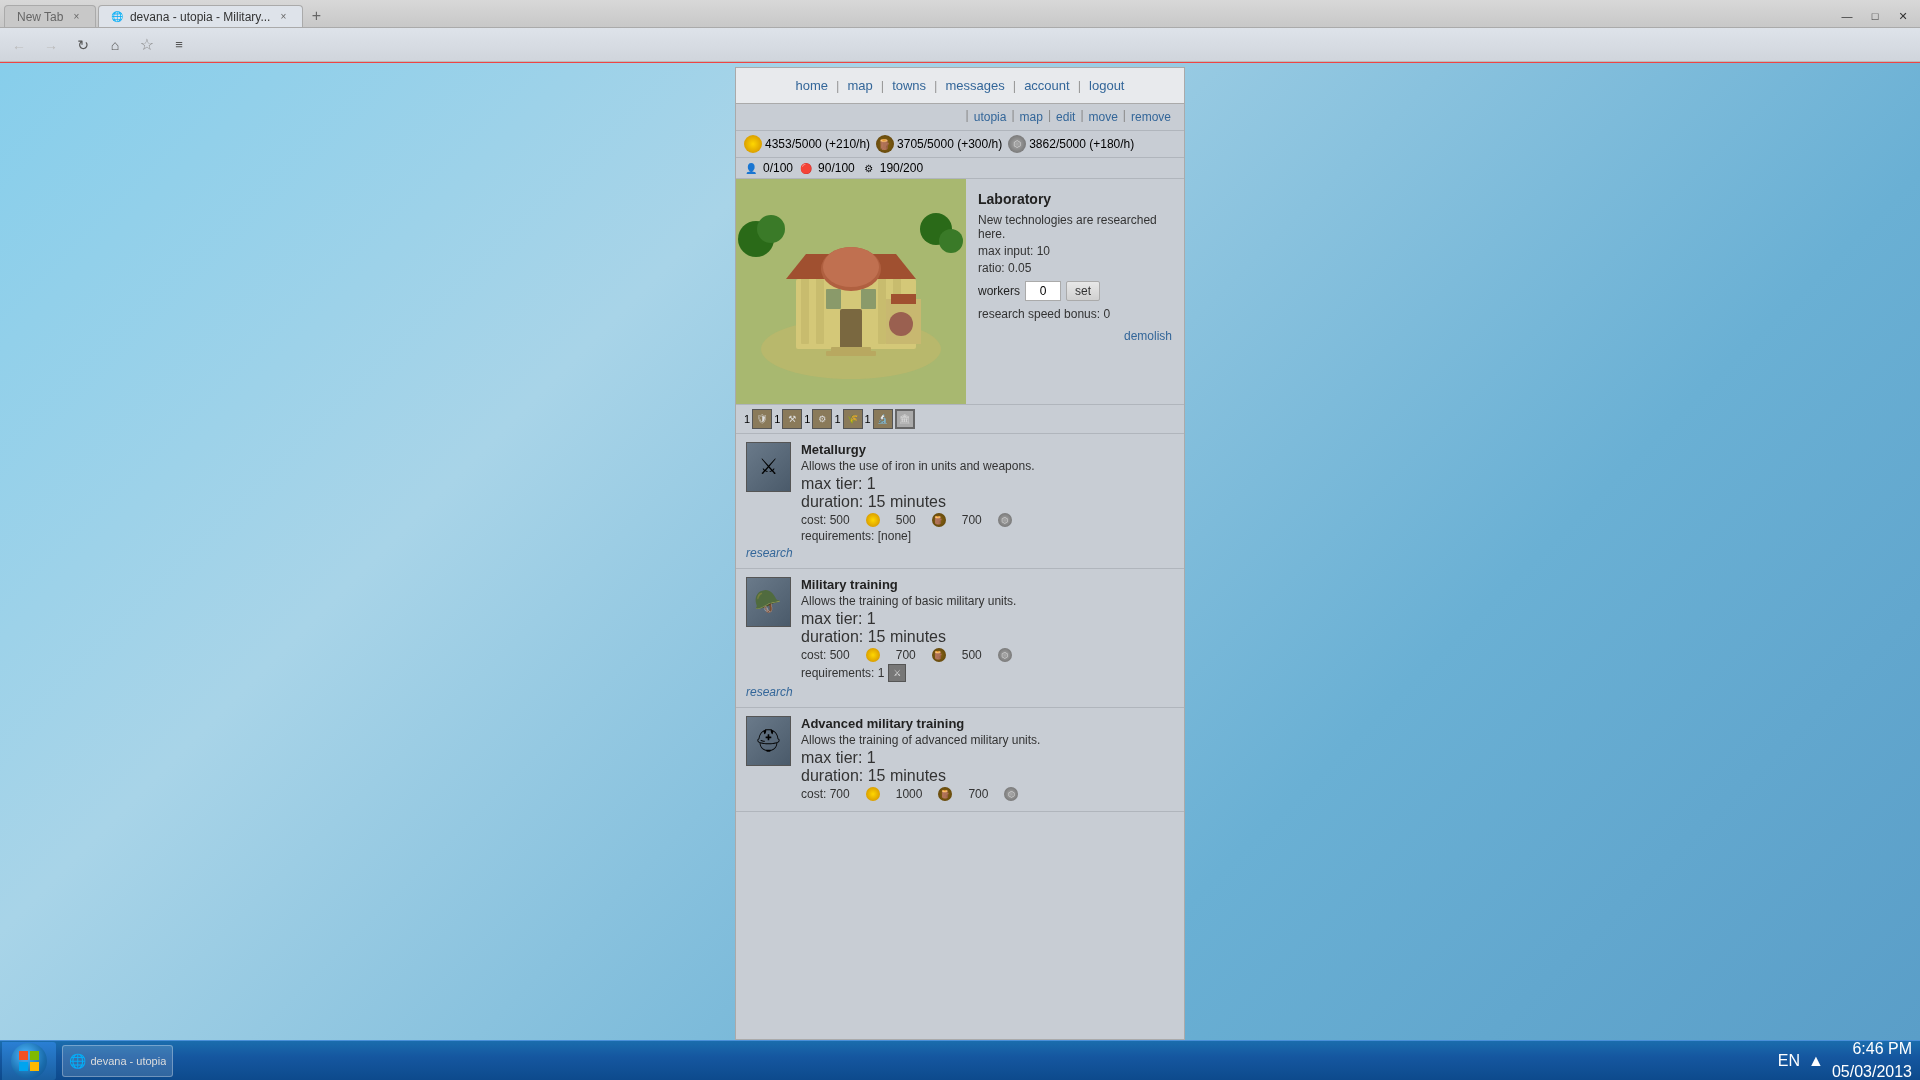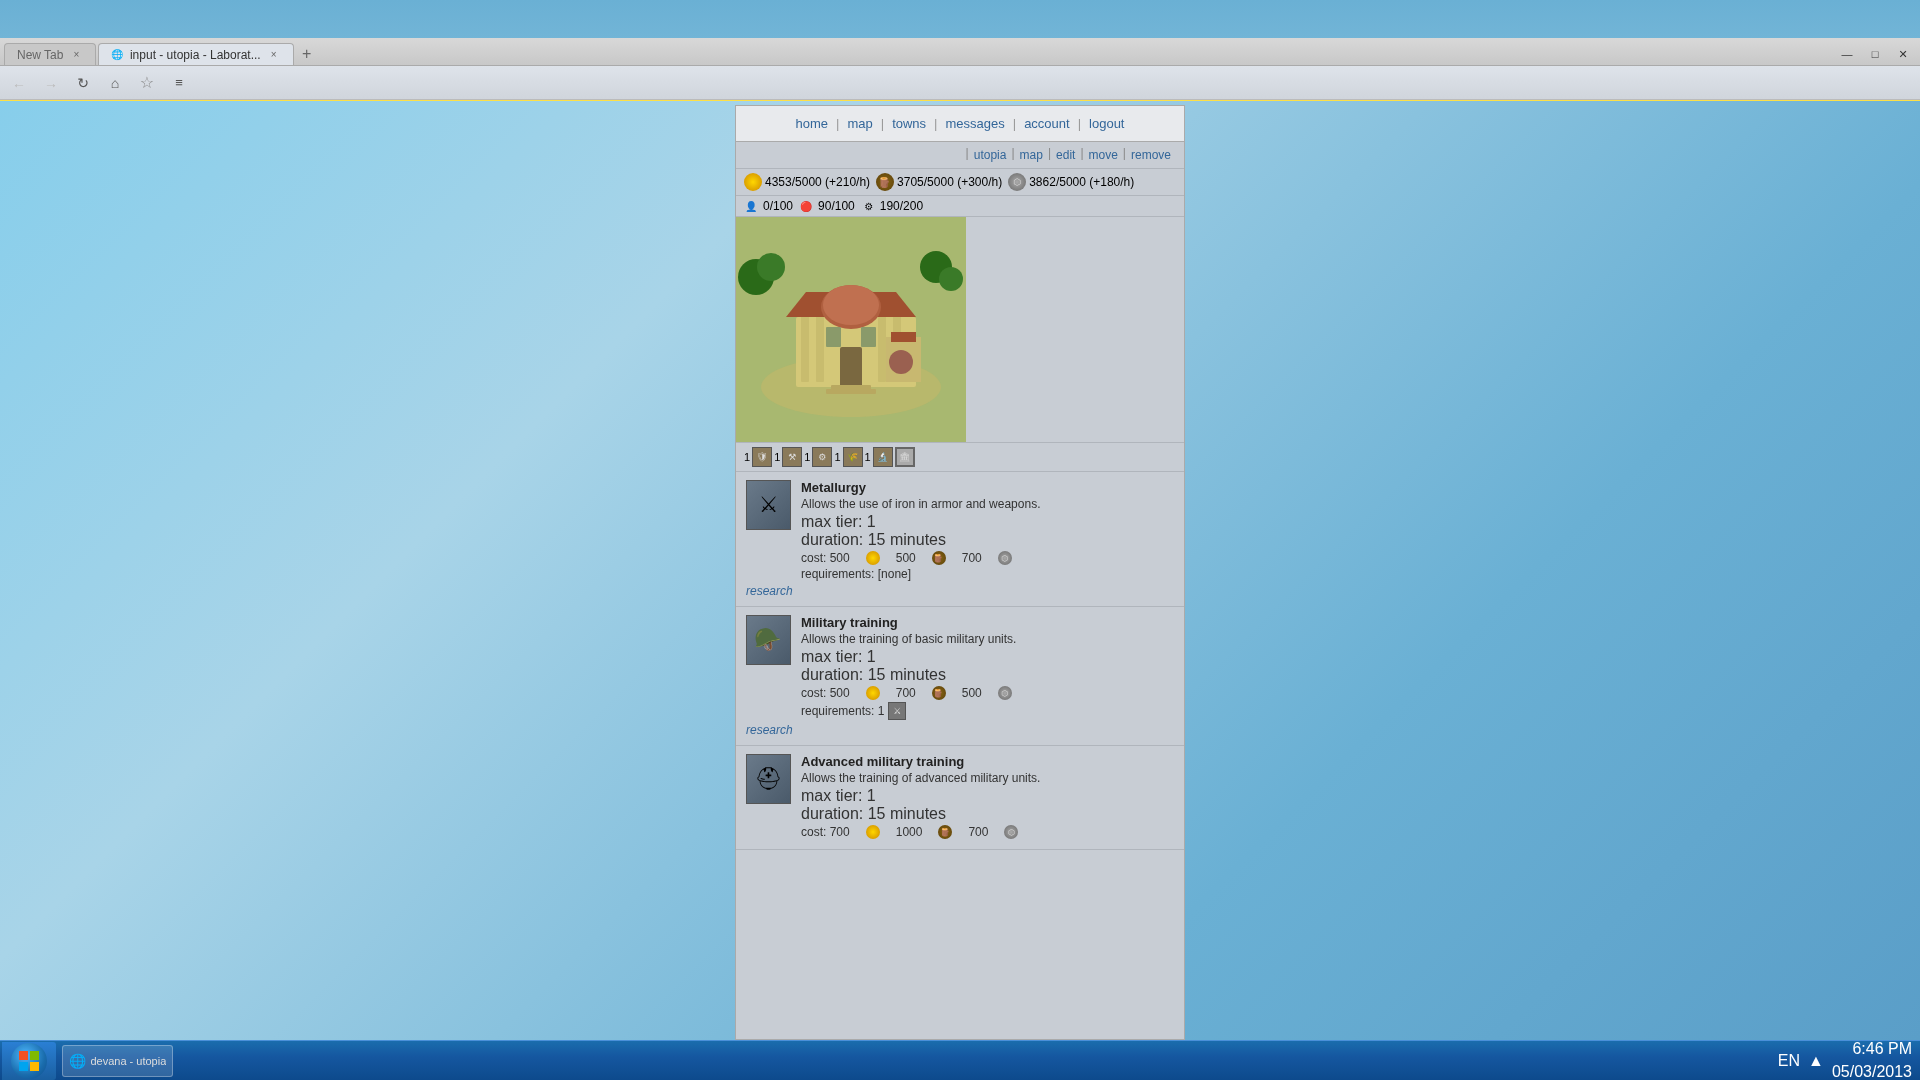--- a/index.html
+++ b/index.html
@@ -106,22 +106,21 @@
     .taskbar-clock {
       text-align: right;
       line-height: 1.4;
     }
 
     
     .chrome-window {
       position: absolute;
       top: 0; left: 0; right: 0;
       bottom: 40px;
-      background: #fde047;
-      margin-top: 38px;
+      background: #ef4444;
     }
 
     
     .chrome-titlebar {
       height: 28px;
       background: linear-gradient(180deg, #d8d8d8 0%, #c8c8c8 100%);
       display: flex;
       align-items: flex-end;
       padding: 0 4px;
       border-bottom: 1px solid #aaa;
@@ -553,21 +552,21 @@
 
 <div class="chrome-window">
 
   <div class="chrome-titlebar">
     <div class="chrome-tab inactive">
       <span>New Tab</span>
       <span class="tab-close">×</span>
     </div>
     <div class="chrome-tab">
       <span style="font-size:10px;">🌐</span>
-      <span>input - utopia - Laborat...</span>
+      <span>devana - utopia - Military...</span>
       <span class="tab-close">×</span>
     </div>
     <div class="new-tab-btn">+</div>
     <div class="window-controls">
       <div class="win-ctrl">—</div>
       <div class="win-ctrl">□</div>
       <div class="win-ctrl close">✕</div>
     </div>
   </div>
 
@@ -675,20 +674,33 @@
 
             <rect x="95" y="168" width="40" height="5" fill="#b8a860" rx="1"></rect>
             <rect x="90" y="172" width="50" height="5" fill="#b8a860" rx="1"></rect>
 
             <rect x="150" y="120" width="35" height="45" fill="#c8b870"></rect>
             <rect x="155" y="115" width="25" height="10" fill="#a05030"></rect>
             <circle cx="165" cy="145" r="12" fill="#9a6050"></circle>
           </svg>
         </div>
 
+        <div class="building-info">
+          <div class="building-title">Laboratory</div>
+          <div class="info-row">New technologies are researched here.</div>
+          <div class="info-row">max input: 10</div>
+          <div class="info-row">ratio: 0.05</div>
+          <div class="workers-row">
+            <span>workers</span>
+            <input type="text" class="workers-input" value="0" style="">
+            <button class="set-btn">set</button>
+          </div>
+          <div class="info-row">research speed bonus: 0</div>
+          <a class="demolish-link">demolish</a>
+        </div>
       </div>
 
       <div class="slot-icons">
         <span style="font-size:11px;">1</span>
         <div class="slot-item">
           <div class="slot-icon">🛡</div>
         </div>
         <span style="font-size:11px;">1</span>
         <div class="slot-item">
           <div class="slot-icon">⚒</div>
@@ -712,21 +724,21 @@
 
       <div class="research-list">
 
         <div class="research-item">
           <div class="research-item-inner">
             <div class="research-img" style="background: linear-gradient(135deg, #6a7a8a, #4a5a6a);">
               <span style="font-size:22px;">⚔</span>
             </div>
             <div class="research-details">
               <div class="research-name">Metallurgy</div>
-              <div class="research-desc">Allows the use of iron in armor and weapons.</div>
+              <div class="research-desc">Allows the use of iron in units and weapons.</div>
               <div class="research-stat">max tier: 1</div>
               <div class="research-stat">duration: 15 minutes</div>
               <div class="research-cost">
                 <span>cost: 500</span>
                 <span class="cost-icon cost-gold"></span>
                 <span>500</span>
                 <span class="cost-icon cost-wood" style="font-size:8px;">🪵</span>
                 <span>700</span>
                 <span class="cost-icon cost-stone">⬡</span>
               </div>

